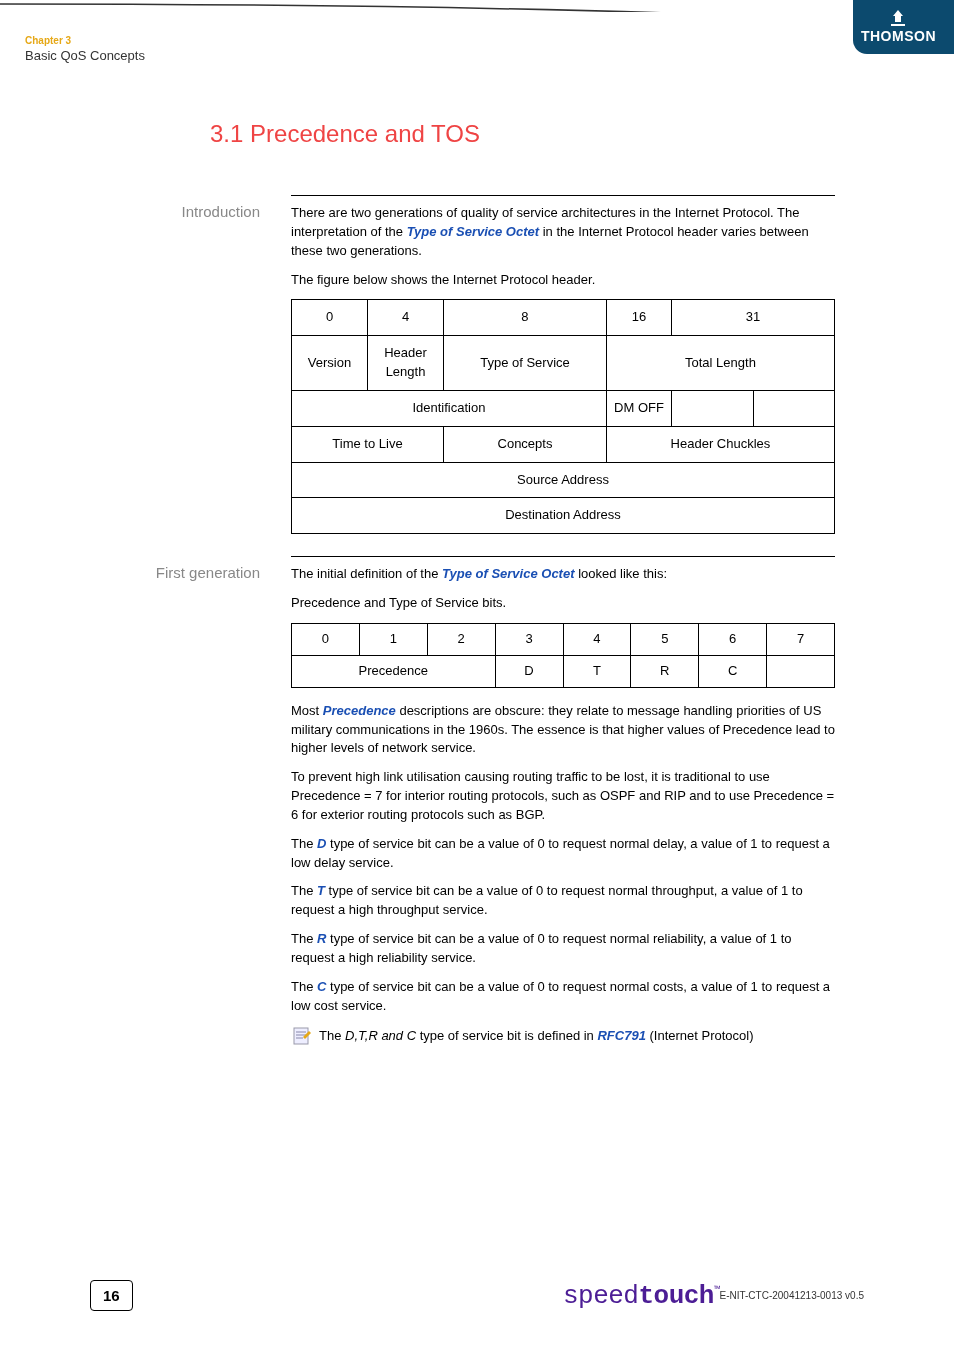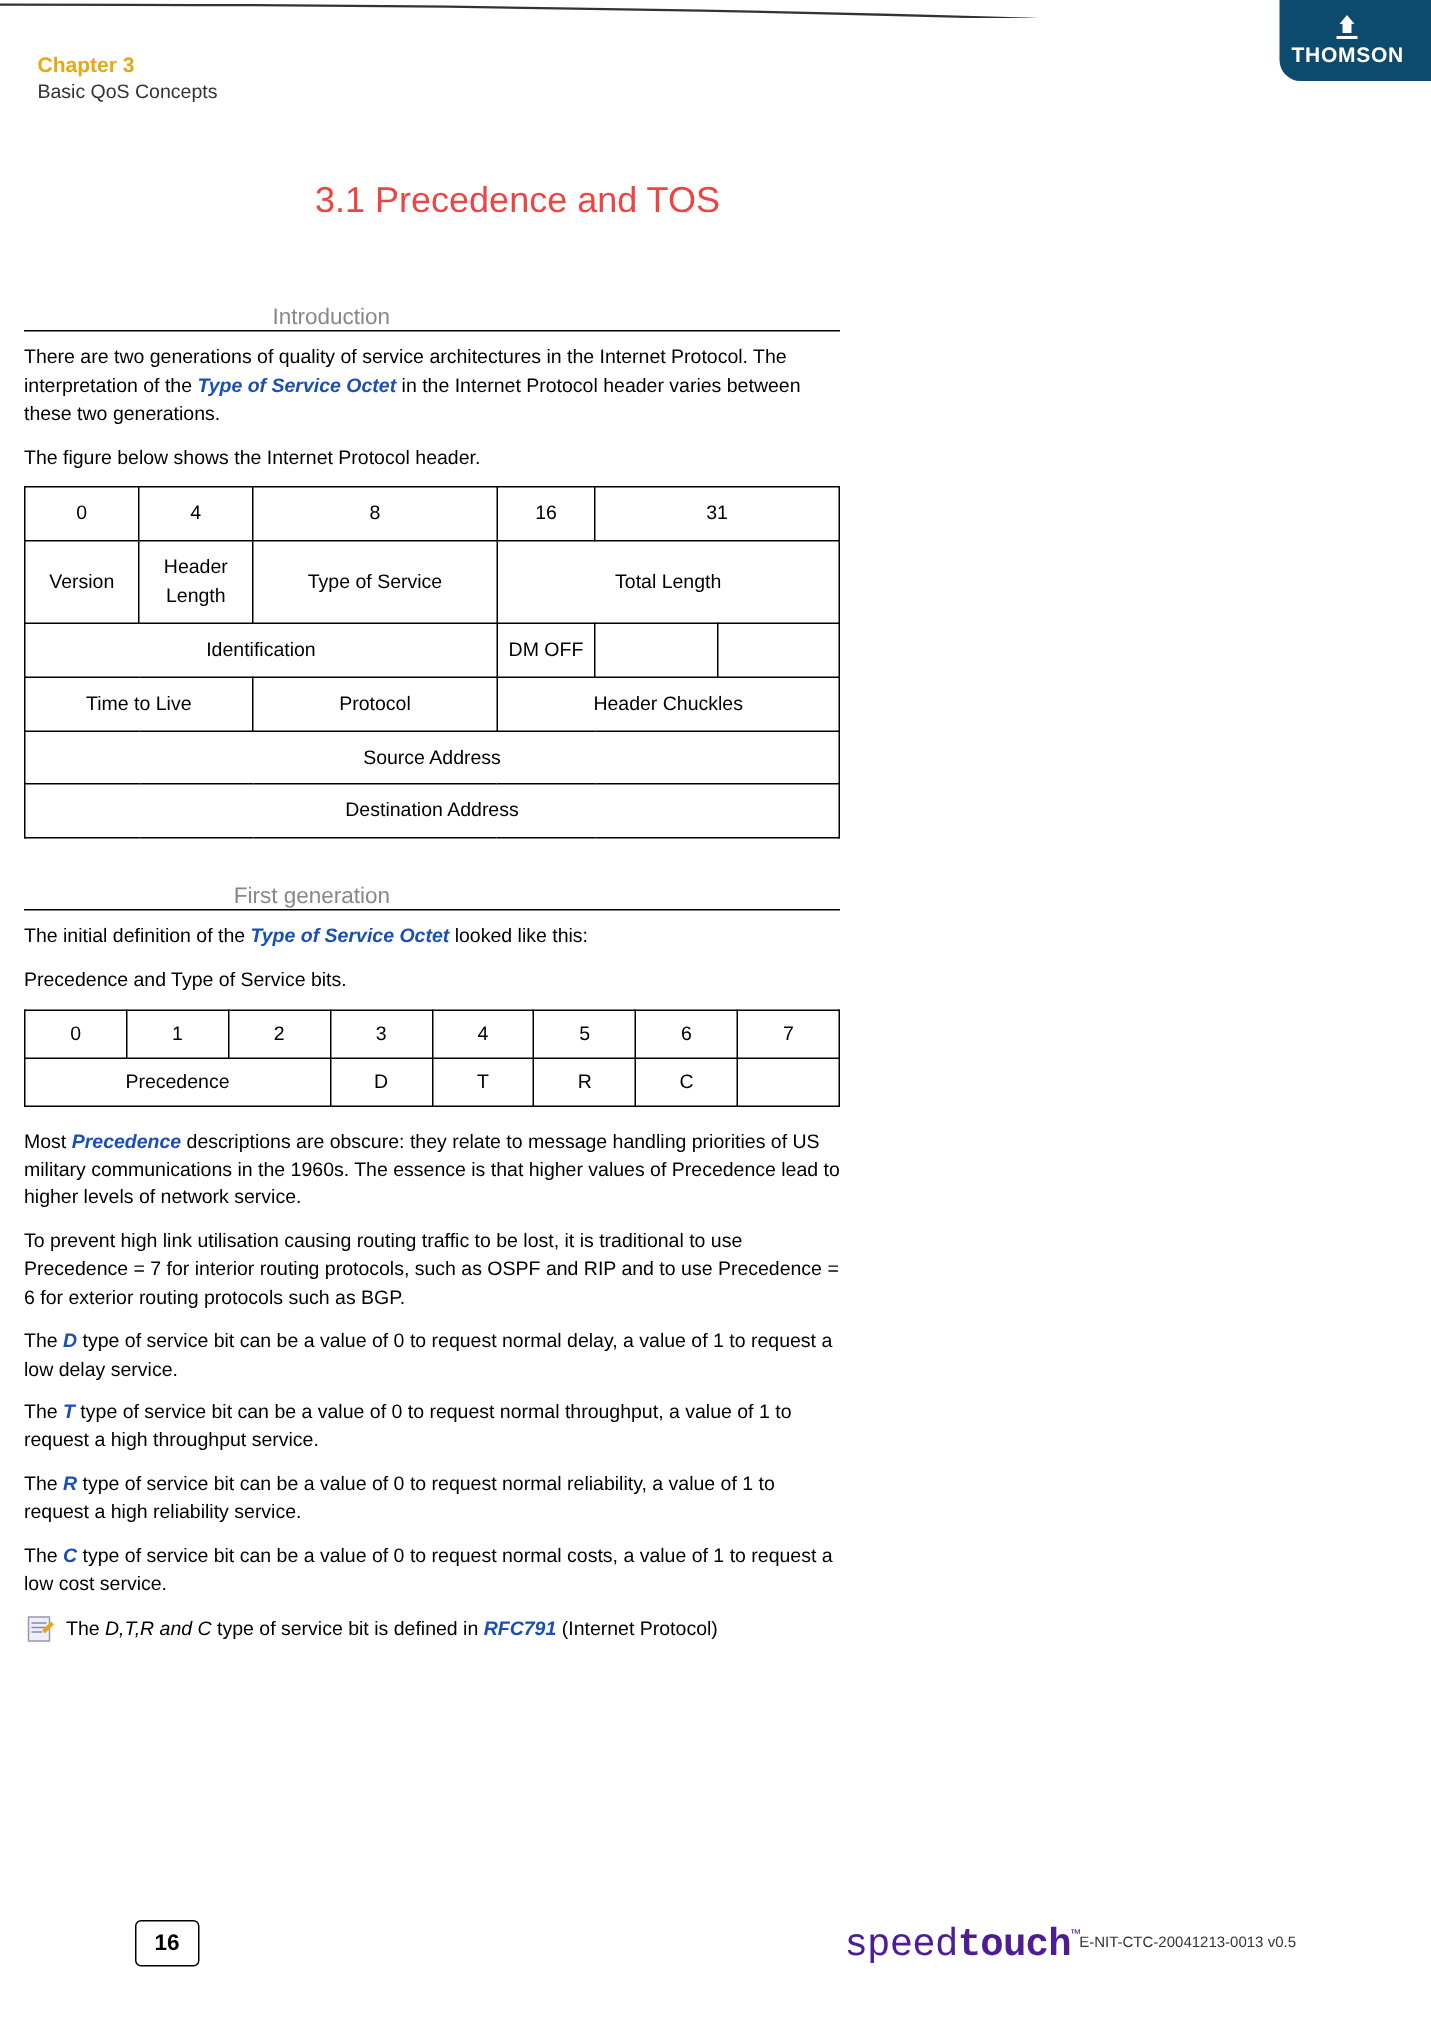--- a/index.html
+++ b/index.html
@@ -13,21 +13,21 @@
   }
   .header {
     position: absolute;
     top: 35px;
     left: 25px;
     right: 25px;
   }
   .chapter-title {
     color: #e6a817;
     font-weight: bold;
-    font-size: 14px;
+    font-size: 10px;
   }
   .chapter-sub {
     color: #333;
     font-size: 13px;
     margin-top: 2px;
   }
   .brand-logo {
     position: absolute;
     top: 0;
     right: 0;
@@ -50,21 +50,20 @@
   }
   .content {
     position: absolute;
     top: 195px;
     left: 0;
     right: 0;
   }
   .section-row {
     display: flex;
     margin-bottom: 8px;
-    flex-direction: column;
   }
   .section-label {
     width: 275px;
     text-align: right;
     padding-right: 15px;
     color: #888;
     font-size: 15px;
     padding-top: 8px;
   }
   .section-body {
@@ -205,21 +204,21 @@
           <td colspan="3">Total Length</td>
         </tr>
         <tr>
           <td colspan="3">Identification</td>
           <td>DM OFF</td>
           <td style="width:15%"></td>
           <td style="width:15%"></td>
         </tr>
         <tr>
           <td colspan="2">Time to Live</td>
-          <td>Protocol</td>
+          <td>Concepts</td>
           <td colspan="3">Header Chuckles</td>
         </tr>
         <tr>
           <td colspan="6">Source Address</td>
         </tr>
         <tr>
           <td colspan="6">Destination Address</td>
         </tr>
       </tbody>
         </table>

